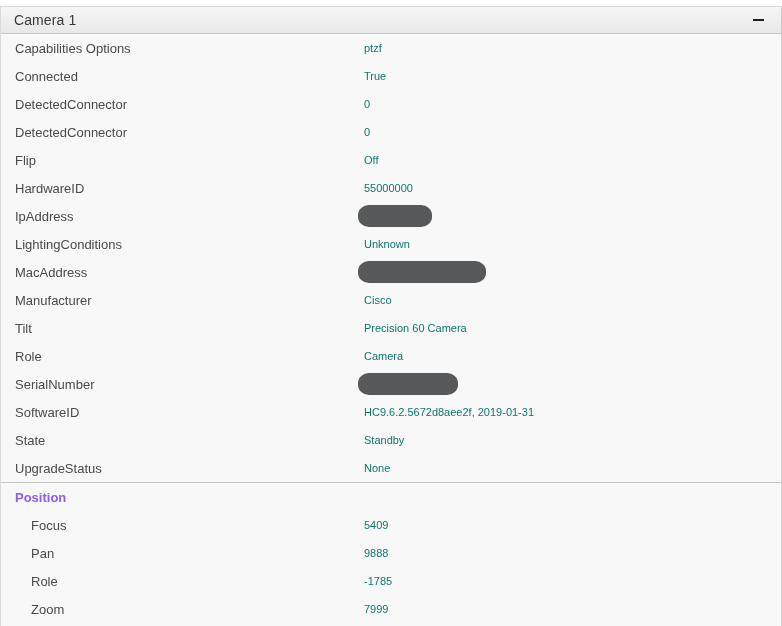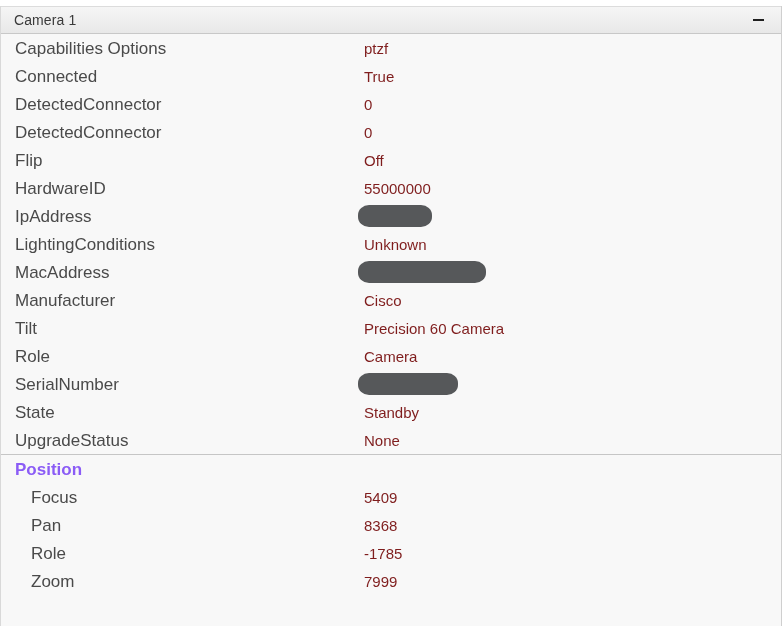--- a/index.html
+++ b/index.html
@@ -79,38 +79,38 @@
     align-items: center;
     height: 28px;
     padding-left: 14px;
     box-sizing: border-box;
   }
   .prop-row.sub {
     padding-left: 30px;
   }
 
   .prop-label {
-    font-size: 17px;
+    font-size: 13px;
     color: #4a4a4a;
     line-height: 1;
     white-space: nowrap;
     flex: 0 0 auto;
   }
   .prop-label.group {
     font-weight: bold;
     color: #8b5cf6;
   }
 
   .prop-value {
     position: absolute;
     left: 363px;
     top: 50%;
     transform: translateY(-50%);
-    font-size: 15px;
-    color: #7f1d1d;
+    font-size: 11px;
+    color: #0f766e;
     line-height: 1;
     white-space: nowrap;
   }
 
   
   .redaction {
     position: absolute;
     left: 357px;
     top: 50%;
     transform: translateY(-50%);
@@ -188,38 +188,42 @@
       </div>
       <div class="prop-row">
         <span class="prop-label">Role</span>
         <span class="prop-value">Camera</span>
       </div>
       <div class="prop-row">
         <span class="prop-label">SerialNumber</span>
         <span class="redaction sern"></span>
       </div>
       <div class="prop-row">
+        <span class="prop-label">SoftwareID</span>
+        <span class="prop-value">HC9.6.2.5672d8aee2f, 2019-01-31</span>
+      </div>
+      <div class="prop-row">
         <span class="prop-label">State</span>
         <span class="prop-value">Standby</span>
       </div>
       <div class="prop-row">
         <span class="prop-label">UpgradeStatus</span>
         <span class="prop-value">None</span>
       </div>
       <div class="section-divider"></div>
       <div class="prop-row">
         <span class="prop-label group">Position</span>
       </div>
       <div class="prop-row sub">
         <span class="prop-label">Focus</span>
         <span class="prop-value">5409</span>
       </div>
       <div class="prop-row sub">
         <span class="prop-label">Pan</span>
-        <span class="prop-value">8368</span>
+        <span class="prop-value">9888</span>
       </div>
       <div class="prop-row sub">
         <span class="prop-label">Role</span>
         <span class="prop-value">-1785</span>
       </div>
       <div class="prop-row sub">
         <span class="prop-label">Zoom</span>
         <span class="prop-value">7999</span>
       </div>
     </div>

